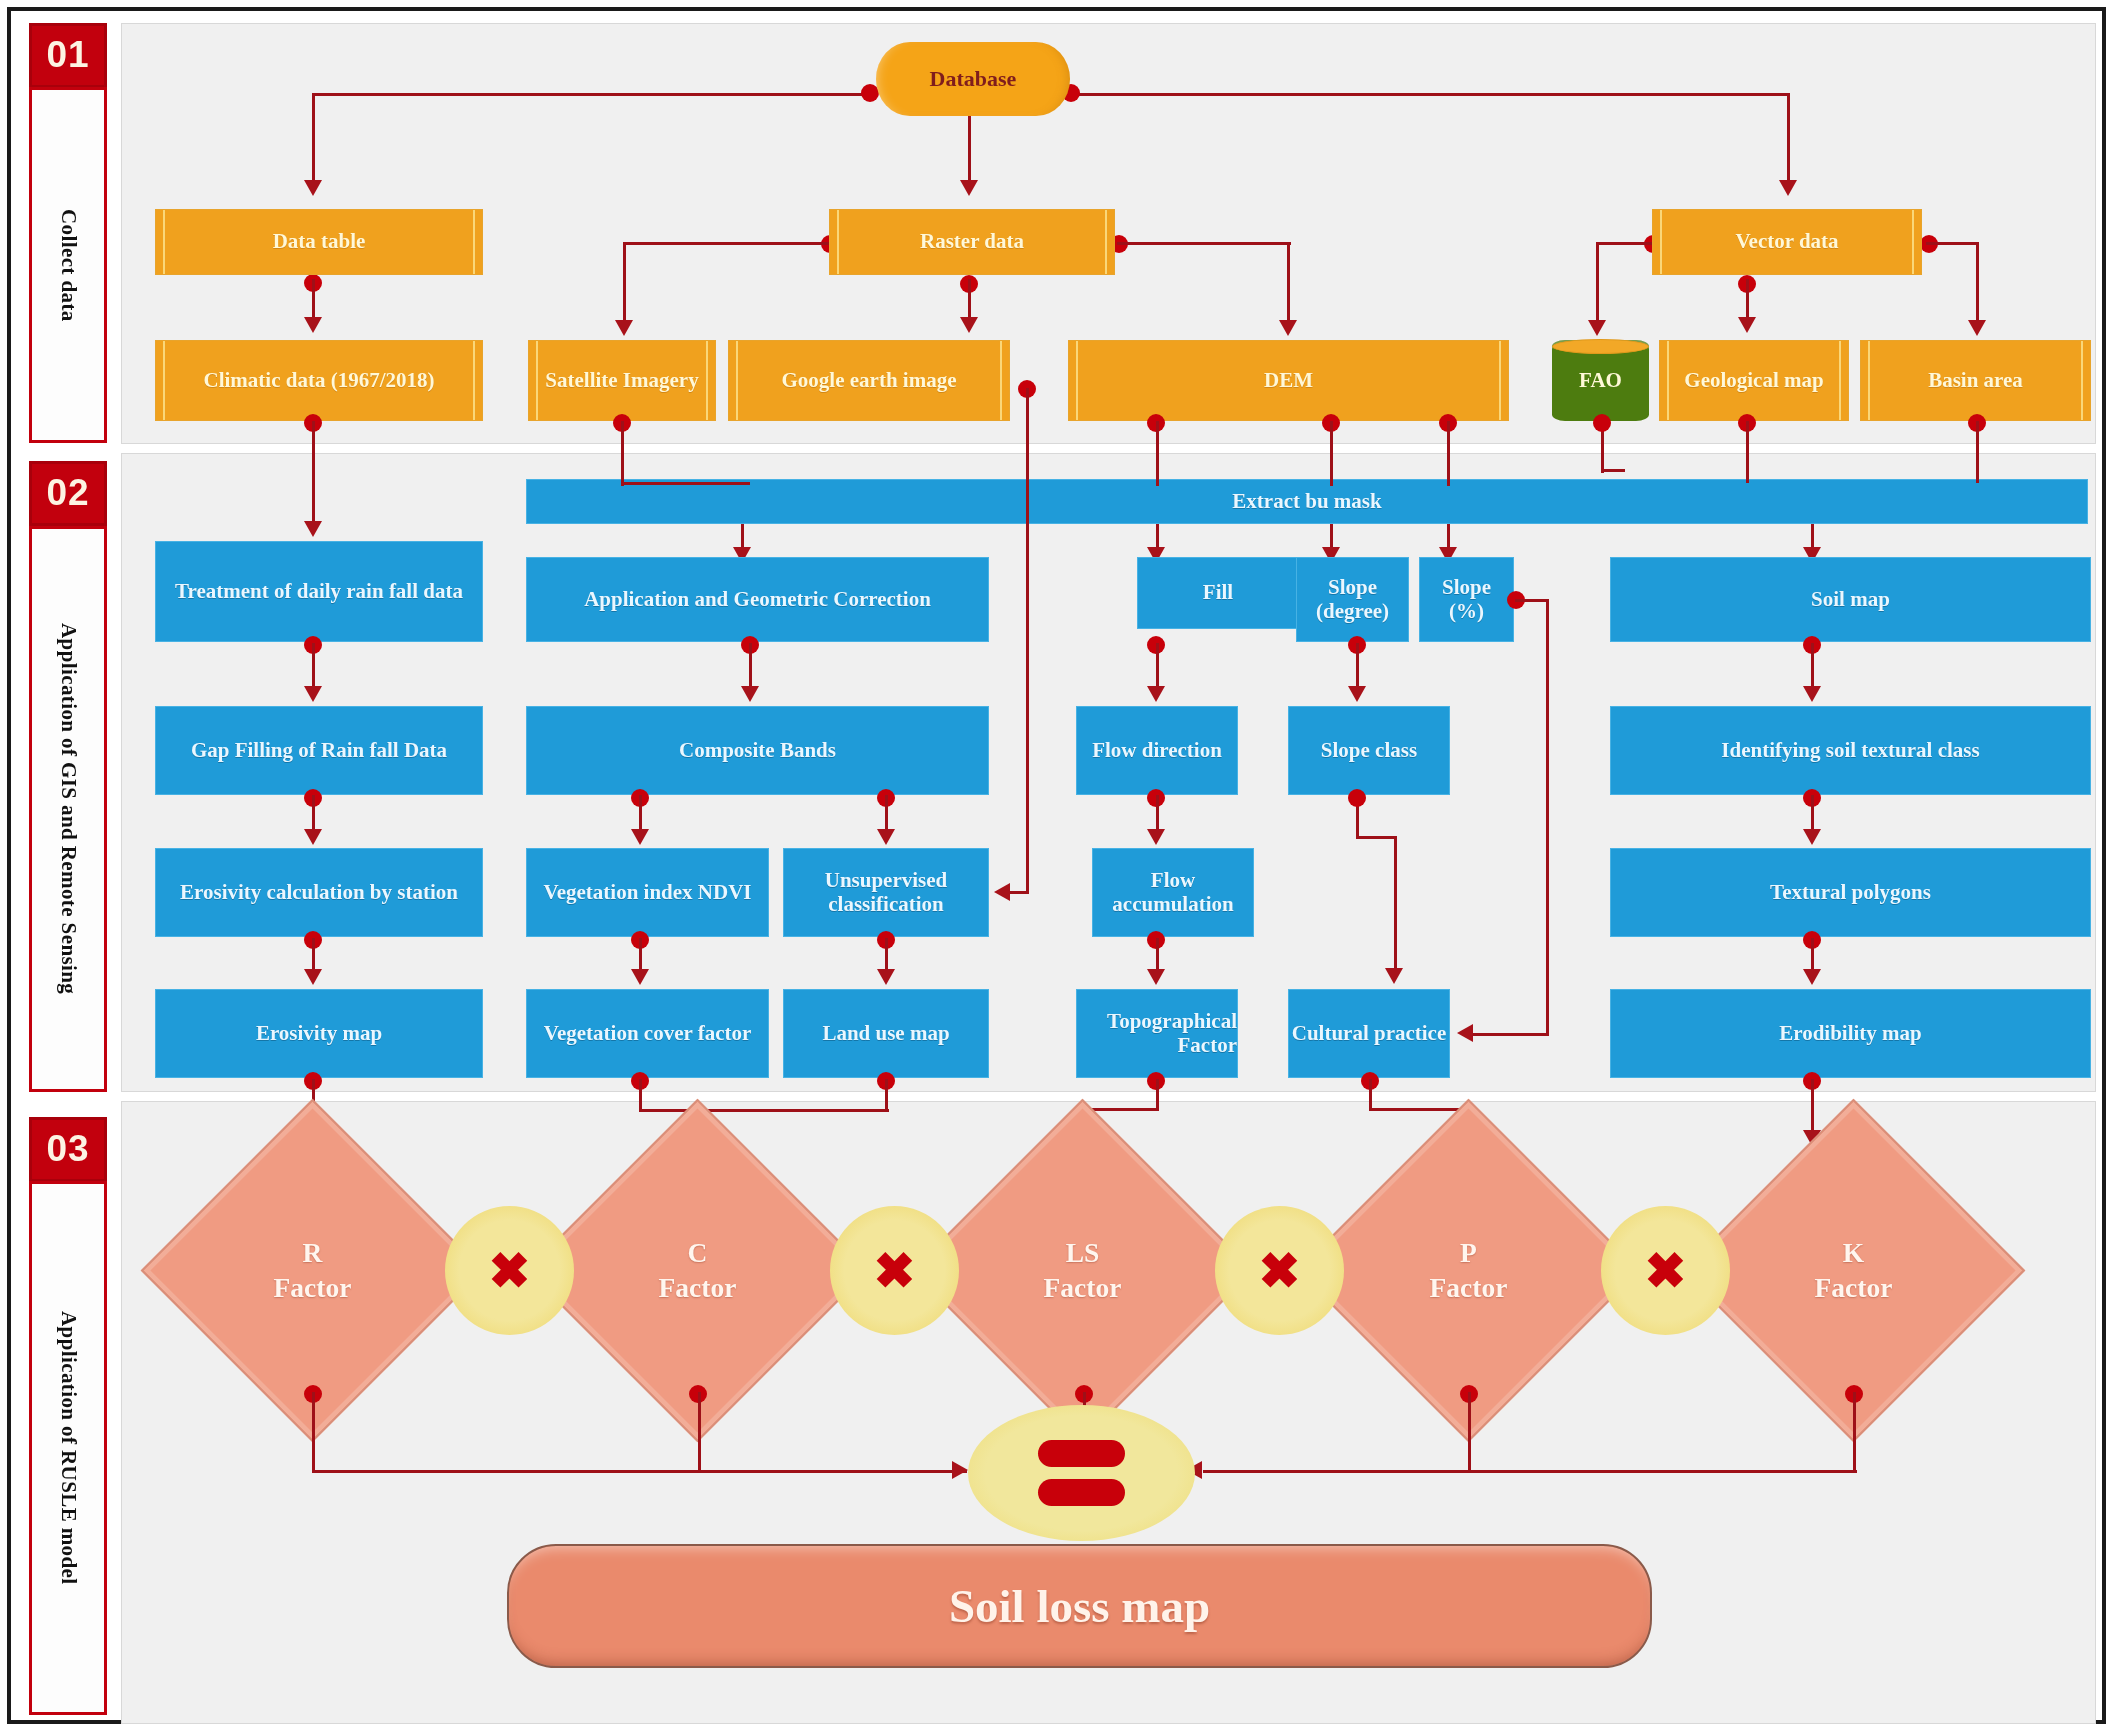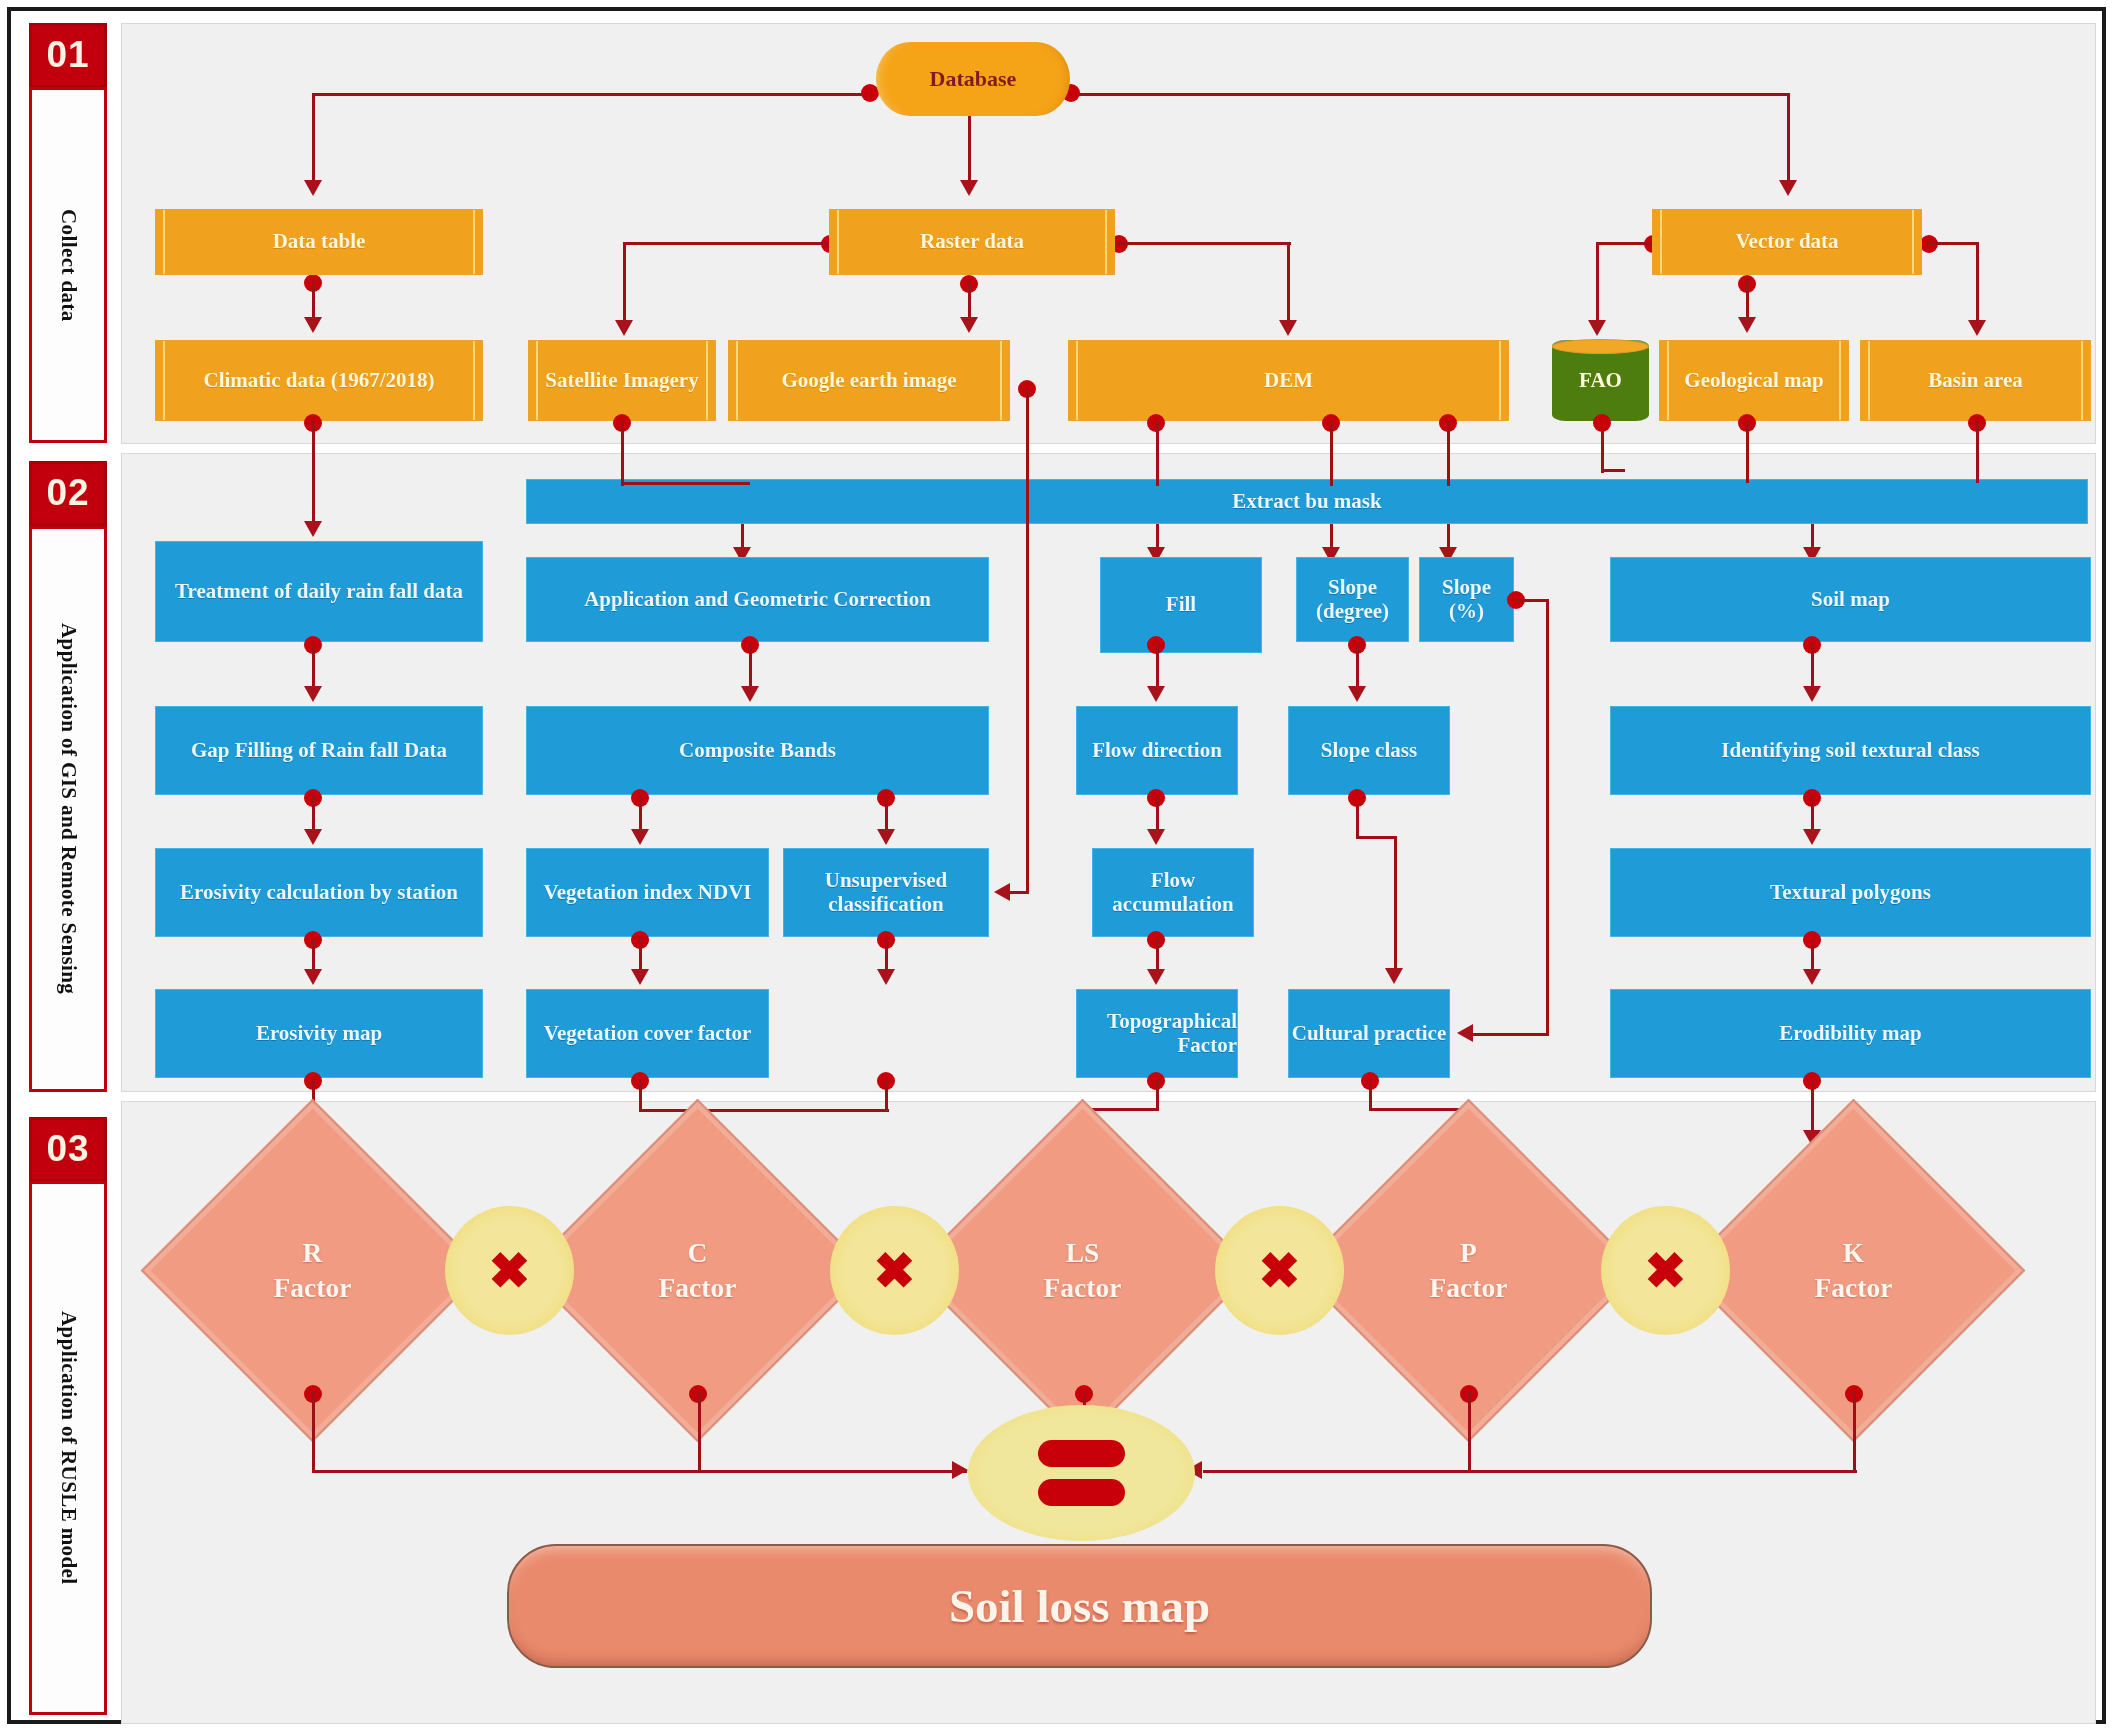--- a/index.html
+++ b/index.html
@@ -256,40 +256,43 @@
   <div class="arrow ar-down" style="left:741px;top:686px;"></div>
 
   <div class="node blue" style="left:526px;top:848px;width:243px;height:89px;">
     <span>Vegetation index NDVI</span>
   </div>
   <div class="node blue" style="left:526px;top:989px;width:243px;height:89px;">
     <span>Vegetation cover factor</span>
   </div>
   <div class="node blue" style="left:783px;top:848px;width:206px;height:89px;">
     <span>Unsupervised classification</span>
+  </div>
+  <div class="node blue" style="left:783px;top:989px;width:206px;height:89px;">
+    <span>Land use map</span>
   </div>
   <div class="dot" style="left:631px;top:789px;"></div>
   <div class="ln lv" style="left:639px;top:795px;height:34px;"></div>
   <div class="arrow ar-down" style="left:631px;top:829px;"></div>
   <div class="dot" style="left:877px;top:789px;"></div>
   <div class="ln lv" style="left:885px;top:795px;height:34px;"></div>
   <div class="arrow ar-down" style="left:877px;top:829px;"></div>
   <div class="dot" style="left:631px;top:931px;"></div>
   <div class="ln lv" style="left:639px;top:938px;height:32px;"></div>
   <div class="arrow ar-down" style="left:631px;top:969px;"></div>
   <div class="dot" style="left:877px;top:931px;"></div>
   <div class="ln lv" style="left:885px;top:938px;height:32px;"></div>
   <div class="arrow ar-down" style="left:877px;top:969px;"></div>
 
   <div class="dot" style="left:1018px;top:380px;"></div>
   <div class="ln lv" style="left:1026px;top:388px;height:506px;"></div>
   <div class="ln lh" style="left:1010px;top:891px;width:18px;"></div>
   <div class="arrow ar-left" style="left:994px;top:883px;"></div>
 
-  <div class="node blue" style="left:1100px;top:557px;width:162px;height:96px;">
+  <div class="node blue" style="left:1137px;top:557px;width:162px;height:72px;">
     <span>Fill</span>
   </div>
   <div class="node blue" style="left:1076px;top:706px;width:162px;height:89px;">
     <span>Flow direction</span>
   </div>
   <div class="node blue" style="left:1076px;top:848px;width:162px;height:89px;margin-left:16px;">
     <span>Flow accumulation</span>
   </div>
   <div class="node blue" style="left:1076px;top:989px;width:162px;height:89px;text-align:right;">
     <span>Topographical Factor</span>

